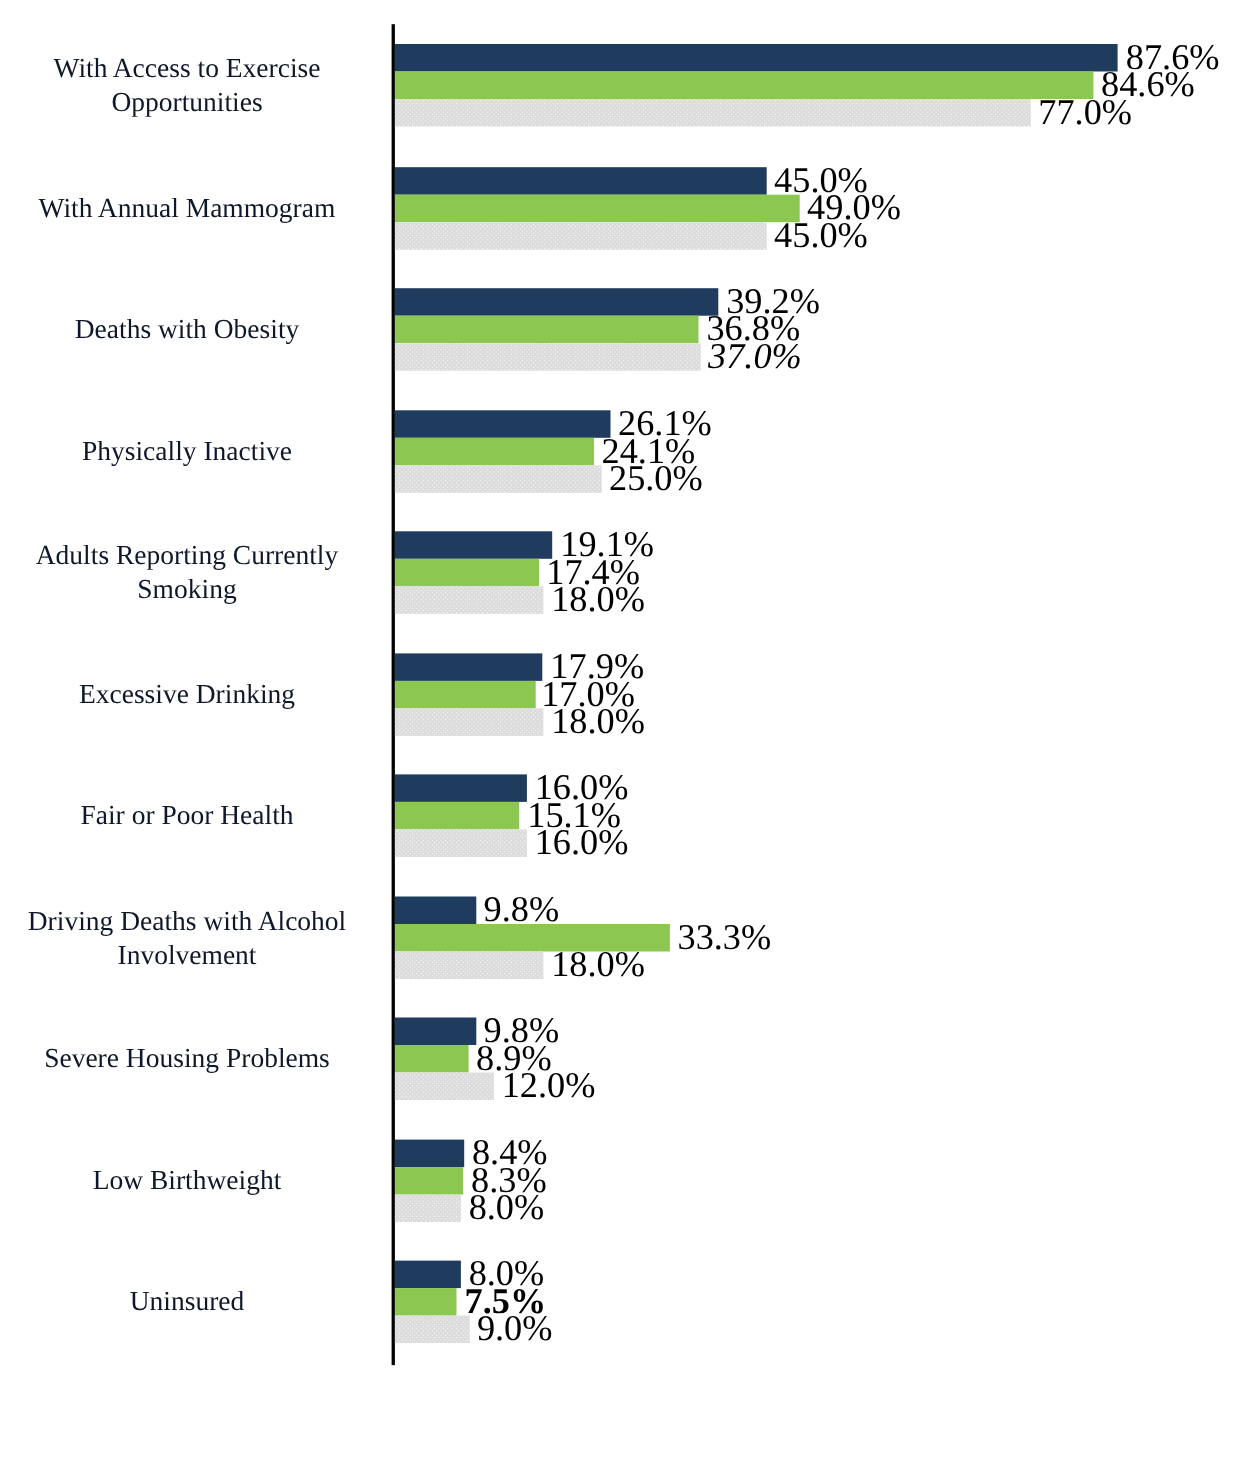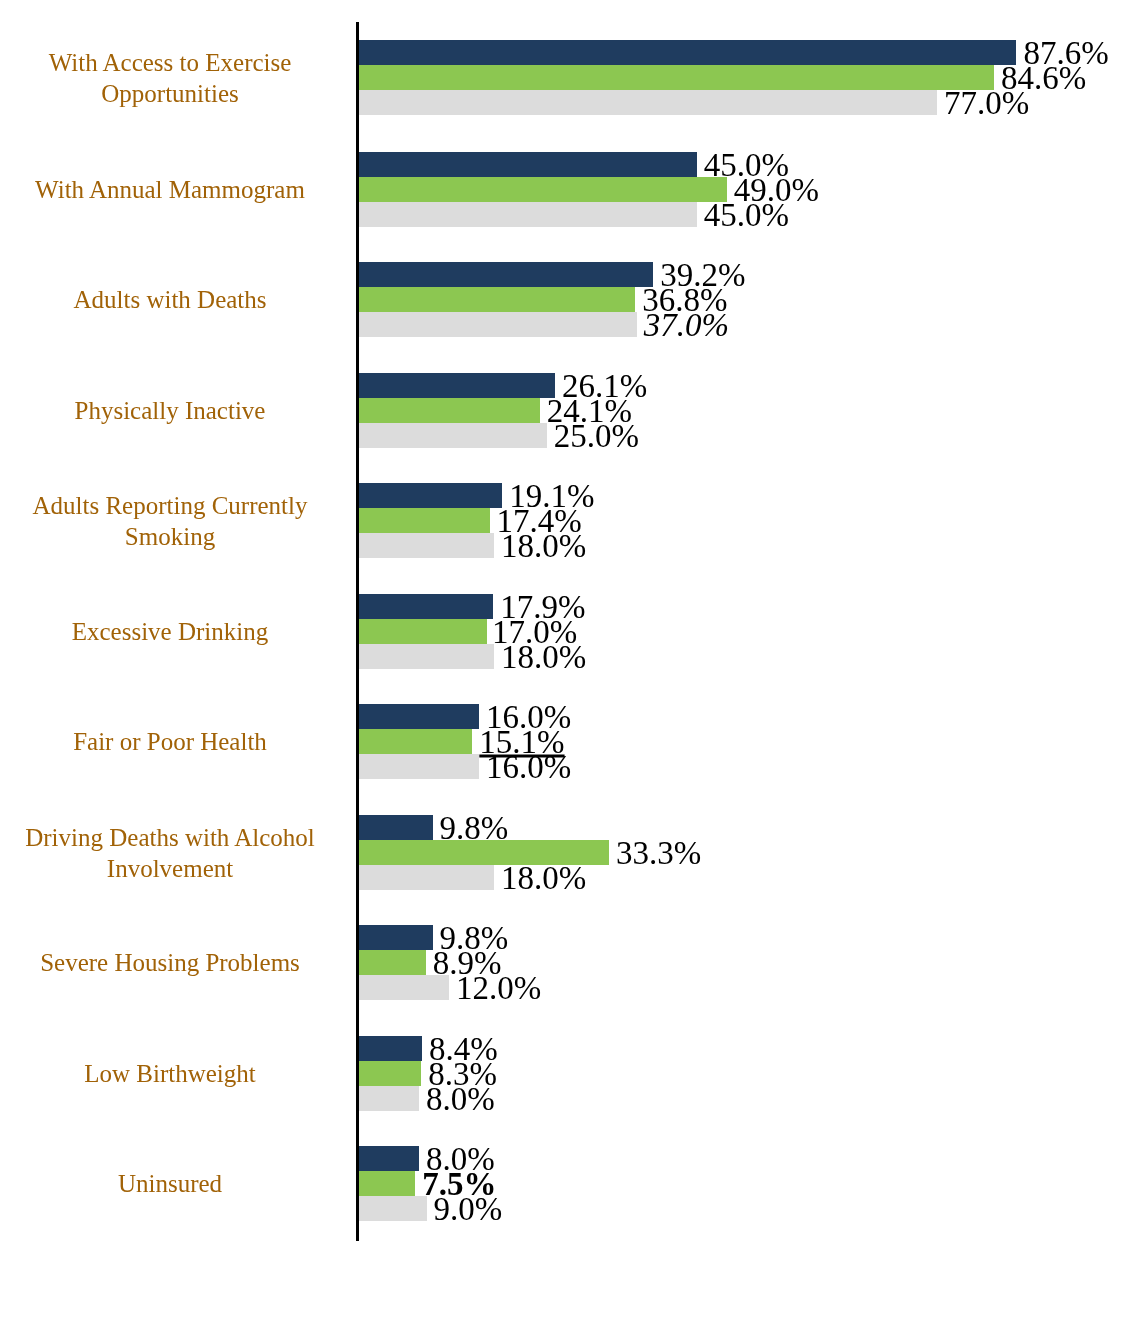--- a/index.html
+++ b/index.html
@@ -21,21 +21,21 @@
 
   
   .cat-group{position:absolute;left:0;width:1125px;}
 
   .cat-label{
     position:absolute;
     left:0;width:340px;
     text-align:center;
     font-size:25px;
     line-height:31px;
-    color:#a16207;
+    color:#0f172a;
     font-family:"Liberation Serif","DejaVu Serif",serif;
   }
 
   .bars{position:absolute;left:359px;top:0;}
 
   .bar-row{position:relative;height:25px;}
   .bar{
     position:absolute;left:0;top:0;height:25px;
   }
   .bar.clark{background:#1F3C5F;}
@@ -119,21 +119,21 @@
             <div class="bar floyd" title="Floyd 49.0%" style="width: 367.745px;"></div>
             <span class="val" style="left: 367.745px;">49.0%</span>
           </div>
           <div class="bar-row">
             <div class="bar indiana" title="Indiana 45.0%" style="width: 337.725px;"></div>
             <span class="val" style="left: 337.725px;">45.0%</span>
           </div>
         </div>
       </div>
       <div class="cat-group" style="top: 262px; height: 75px;">
-        <div class="cat-label" style="top: 22px;">Adults with Deaths</div>
+        <div class="cat-label" style="top: 22px;">Deaths with Obesity</div>
         <div class="bars">
           <div class="bar-row">
             <div class="bar clark" title="Clark 39.2%" style="width: 294.196px;"></div>
             <span class="val" style="left: 294.196px;">39.2%</span>
           </div>
           <div class="bar-row">
             <div class="bar floyd" title="Floyd 36.8%" style="width: 276.184px;"></div>
             <span class="val" style="left: 276.184px;">36.8%</span>
           </div>
           <div class="bar-row">
@@ -195,21 +195,21 @@
       </div>
       <div class="cat-group" style="top: 704px; height: 75px;">
         <div class="cat-label" style="top: 22px;">Fair or Poor Health</div>
         <div class="bars">
           <div class="bar-row">
             <div class="bar clark" title="Clark 16.0%" style="width: 120.08px;"></div>
             <span class="val" style="left: 120.08px;">16.0%</span>
           </div>
           <div class="bar-row">
             <div class="bar floyd" title="Floyd 15.1%" style="width: 113.325px;"></div>
-            <span class="val" style="left: 113.325px; text-decoration: underline;">15.1%</span>
+            <span class="val" style="left: 113.325px;">15.1%</span>
           </div>
           <div class="bar-row">
             <div class="bar indiana" title="Indiana 16.0%" style="width: 120.08px;"></div>
             <span class="val" style="left: 120.08px;">16.0%</span>
           </div>
         </div>
       </div>
       <div class="cat-group" style="top: 815px; height: 75px;">
         <div class="cat-label" style="top: 6.5px;">Driving Deaths with Alcohol Involvement</div>
         <div class="bars">

